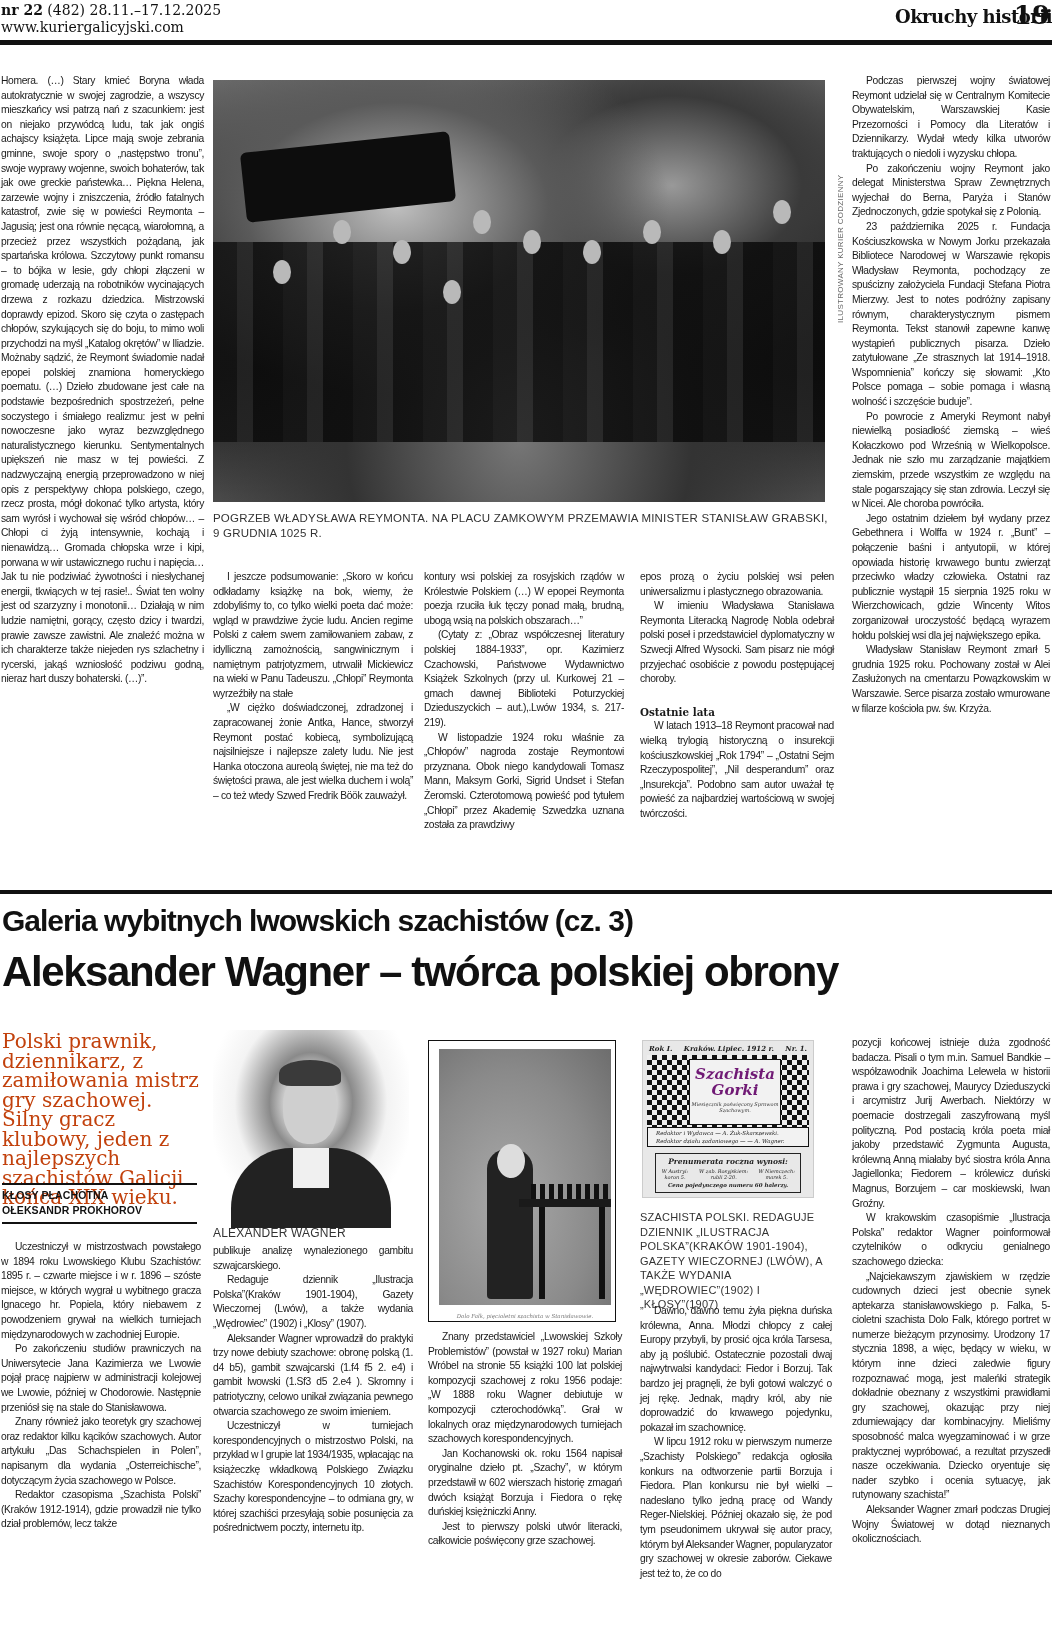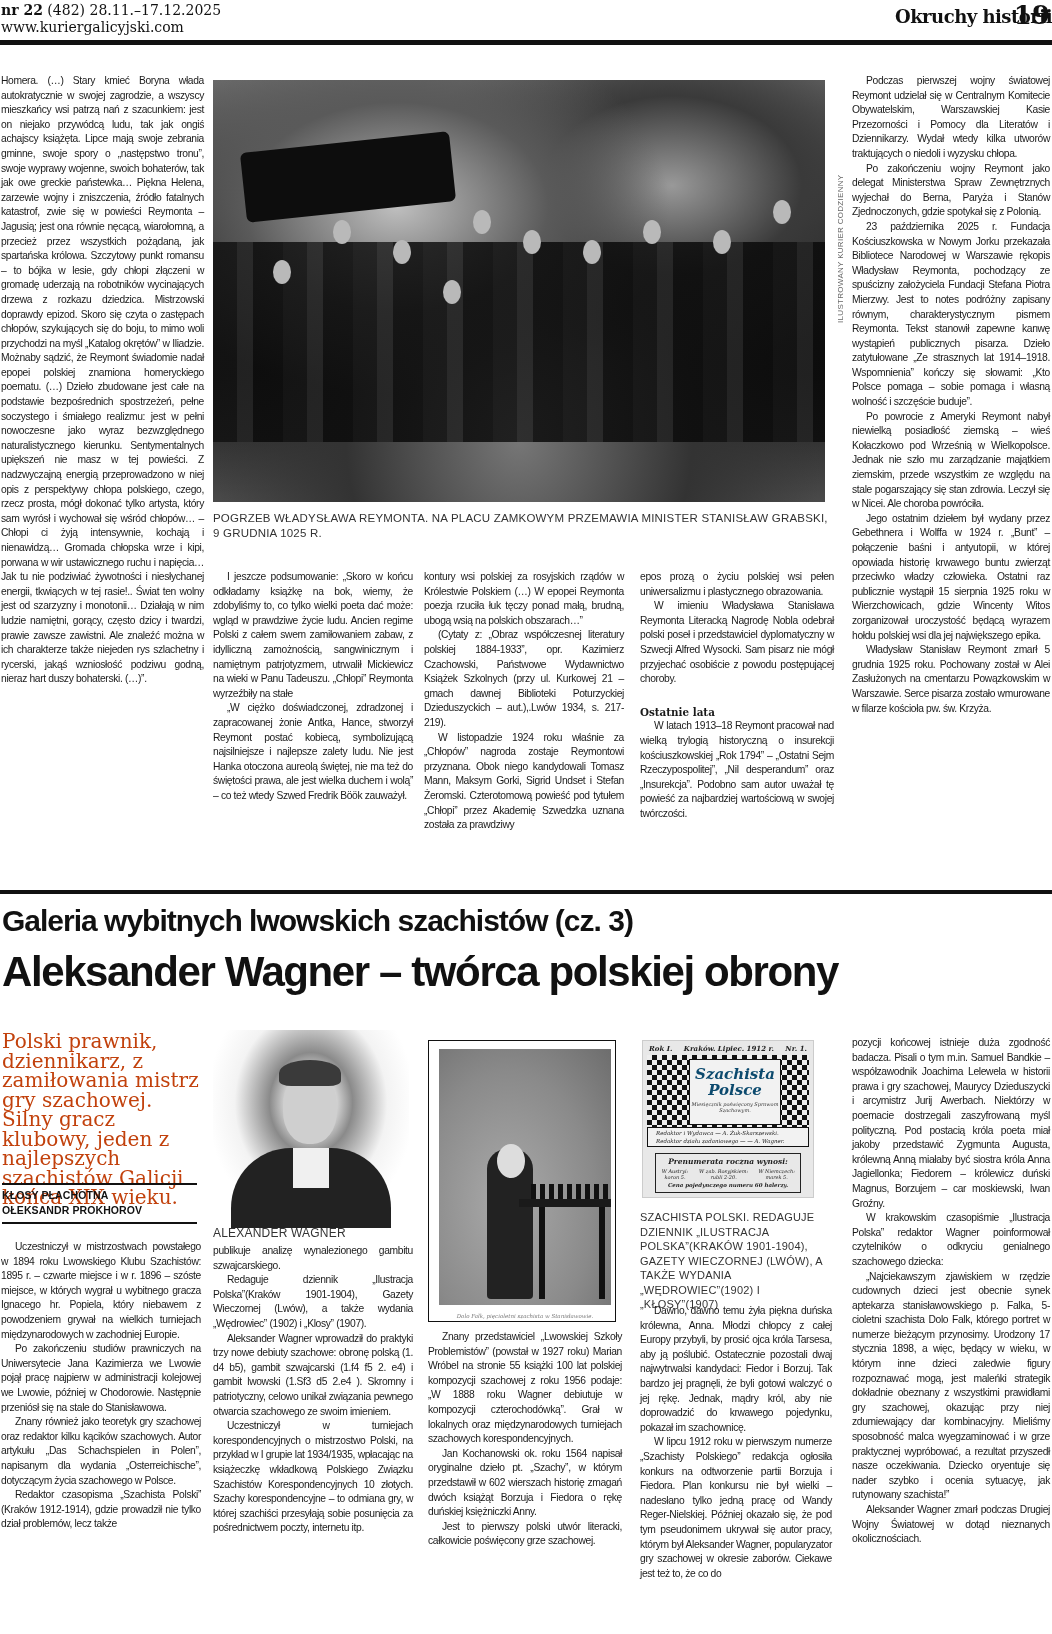--- a/index.html
+++ b/index.html
@@ -61,21 +61,21 @@
   .photo-child .leg1 { left: 100px; } .photo-child .leg2 { left: 160px; }
   .photo-child .pieces { position: absolute; left: 92px; top: 135px; width: 78px; height: 16px;
     background: repeating-linear-gradient(90deg, #111 0 5px, transparent 5px 9px); }
   .photo-child .small-cap { position: absolute; left: 10px; bottom: 2px; width: 172px; font-family: "DejaVu Serif", serif; font-size: 5.5px; color: #777; text-align: center; font-style: italic; }
 
   .cover { position: absolute; left: 642px; top: 1040px; width: 172px; height: 158px; background: #e8e8e8; border: 1px solid #ccc; }
   .cover .row1 { position: absolute; left: 6px; right: 6px; top: 3px; display: flex; justify-content: space-between; font-family: "DejaVu Serif", serif; font-style: italic; font-weight: bold; font-size: 7px; color: #222; }
   .cover .band { position: absolute; left: 4px; right: 4px; top: 14px; height: 92px; background:
       repeating-conic-gradient(#111 0 25%, #eee 0 50%) 0 0/10px 10px; }
   .cover .title-box { position: absolute; left: 46px; top: 18px; width: 92px; height: 66px; background: #f2f2f2; border: 1.5px solid #111; text-align: center; }
-  .cover .title-box .t { font-family: "DejaVu Serif", serif; font-style: italic; font-weight: bold; font-size: 15px; line-height: 16px; margin-top: 6px; color: #0c4a6e; }
+  .cover .title-box .t { font-family: "DejaVu Serif", serif; font-style: italic; font-weight: bold; font-size: 15px; line-height: 16px; margin-top: 6px; color: #701a75; }
   .cover .title-box .s { font-family: "DejaVu Serif", serif; font-style: italic; font-size: 5px; line-height: 6px; color: #333; margin-top: 3px; }
   .cover .editors { position: absolute; left: 4px; right: 4px; top: 86px; height: 20px; background: #f2f2f2; border: 1px solid #111; font-family: "DejaVu Serif", serif; font-style: italic; font-size: 5.5px; line-height: 8px; padding: 1px 8px; color: #222; }
   .cover .prenum { position: absolute; left: 12px; right: 12px; top: 112px; height: 40px; border: 1.5px solid #222; text-align: center; font-family: "DejaVu Serif", serif; font-style: italic; color: #222; }
   .cover .prenum .h { font-size: 7.5px; font-weight: bold; margin-top: 3px; }
   .cover .prenum .r { display: flex; justify-content: space-around; font-size: 5px; line-height: 6px; margin-top: 2px; }
   .cover .prenum .f { font-size: 5.5px; margin-top: 2px; font-weight: bold; }
 </style>
 </head>
 <body>
 
@@ -192,21 +192,21 @@
 
 <div class="cover">
   <div class="row1">
     <span>Rok I.</span>
     <span>Kraków. Lipiec. 1912 r.</span>
     <span>Nr. 1.</span>
   </div>
   <div class="band"></div>
   <div class="title-box">
     <div class="t">Szachista</div>
-    <div class="t" style="margin-top:0">Polsce</div>
+    <div class="t" style="margin-top:0">Gorki</div>
     <div class="s">Miesięcznik poświęcony Sprawom Szachowym.</div>
   </div>
   <div class="editors">
     <div>Redaktor i Wydawca — A. Żuk-Skarszewski.</div>
     <div>Redaktor działu zadaniowego — — A. Wagner.</div>
   </div>
   <div class="prenum">
     <div class="h">Prenumerata roczna wynosi:</div>
     <div class="r">
       <span>W Austryi: koron 5.</span>

